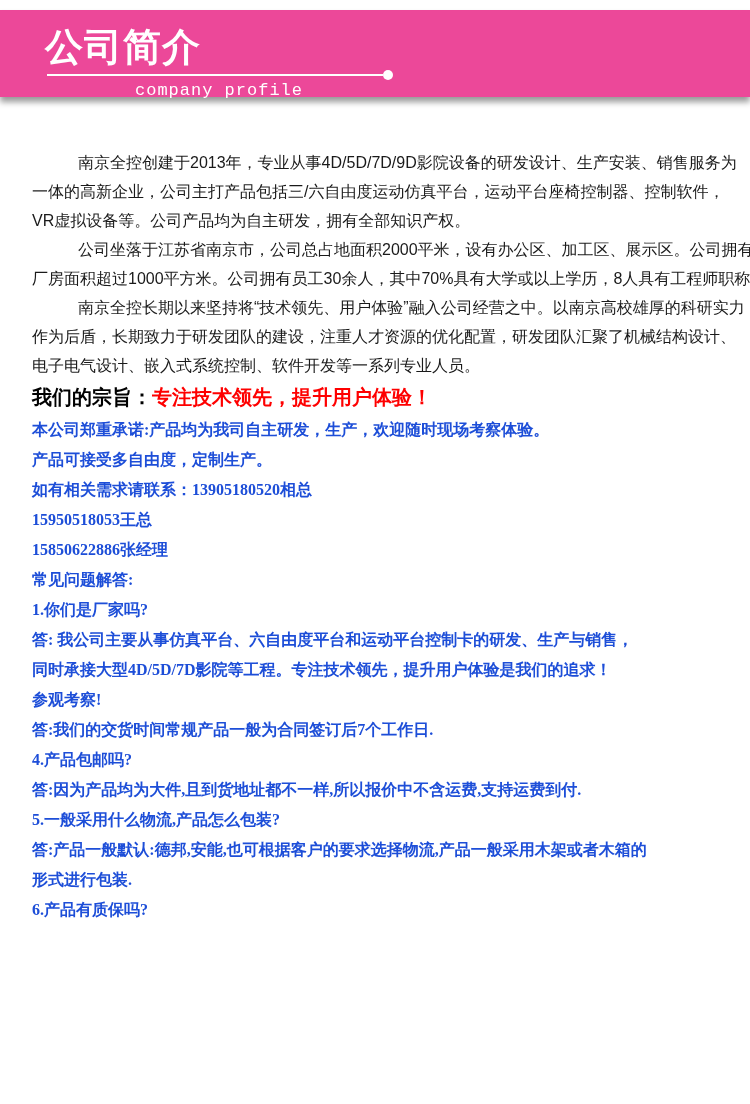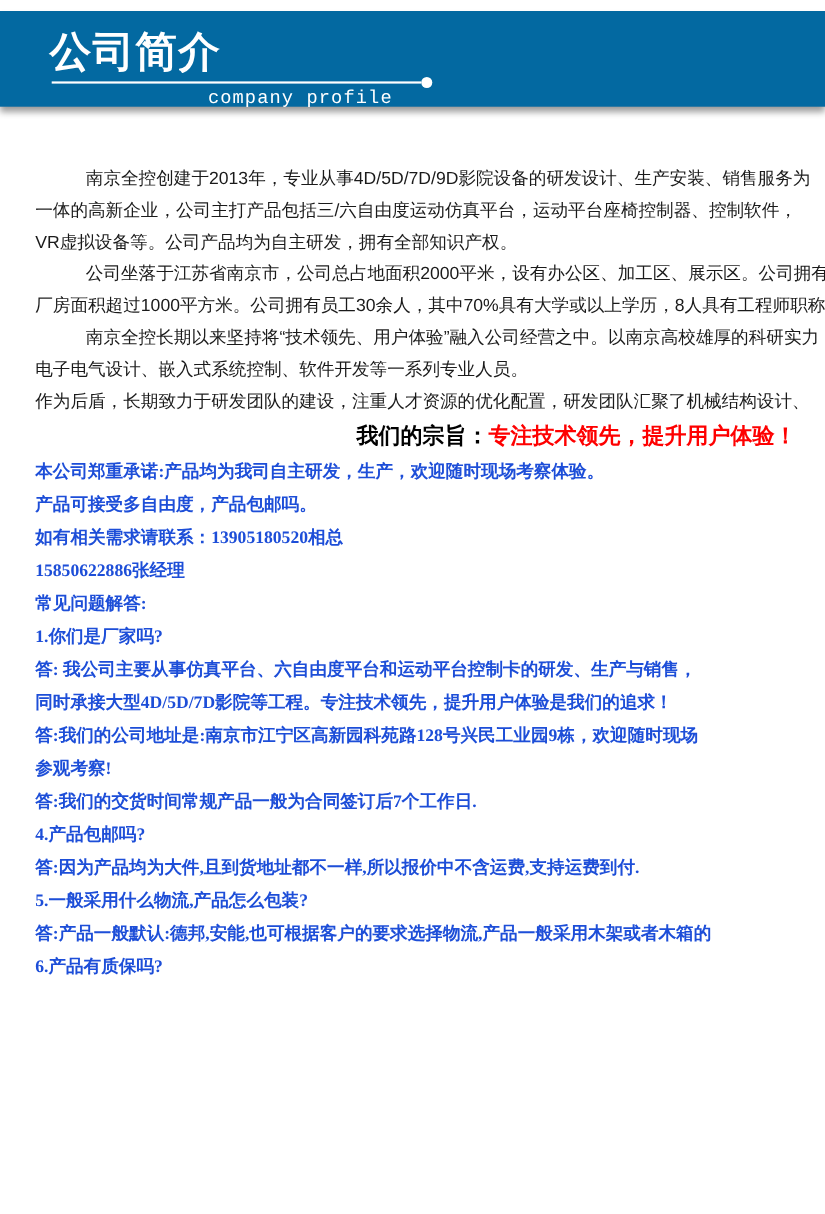--- a/index.html
+++ b/index.html
@@ -42,59 +42,58 @@
     position:absolute;
     right:-10px;
     top:-4px;
     width:10px;
     height:10px;
     border-radius:50%;
     background:#ffffff;
   }
   .band .subtitle {
     position:absolute;
-    left:148px;
+    left:135px;
     top:71px;
     width:250px;
-    text-align:center;
     font-family:"Liberation Mono","DejaVu Sans Mono",monospace;
     font-size:17px;
     letter-spacing:1px;
   }
   
   .content {
     padding:51px 26px 0 32px;
     font-size:16px;
     line-height:29px;
     color:#1a1a1a;
   }
   .content .line { white-space:pre; }
   .content p { margin:0; }
   .indent { padding-left:46px; }
   .slogan {
-    text-align:right;
+    text-align:left;
     font-size:20px;
     font-weight:bold;
     line-height:35px;
     white-space:pre;
     color:#000000;
   }
   .qa-block {
     font-weight:bold;
     line-height:30px;
     color:#1d4ed8;
     font-family:Liberation Serif, serif;
   }
 </style>
 </head>
 <body>
 
 <div class="page">
 
-  <header class="band" style="background: #0369a1;">
+  <header class="band" style="background: #ec4899;">
     <h1 class="title" style="color: rgb(255, 255, 255);">公司简介</h1>
     <div class="rule">
       <span class="dot"></span>
     </div>
     <div class="subtitle" style="color: rgb(255, 255, 255);">company profile</div>
   </header>
 
   <main class="content">
 
     <section>
@@ -105,47 +104,48 @@
         <div class="line">VR虚拟设备等。公司产品均为自主研发，拥有全部知识产权。</div>
       <p></p>
       <p>
         </p>
         <div class="line indent">公司坐落于江苏省南京市，公司总占地面积2000平米，设有办公区、加工区、展示区。公司拥有</div>
         <div class="line">厂房面积超过1000平方米。公司拥有员工30余人，其中70%具有大学或以上学历，8人具有工程师职称。</div>
       <p></p>
       <p>
         </p>
         <div class="line indent">南京全控长期以来坚持将“技术领先、用户体验”融入公司经营之中。以南京高校雄厚的科研实力</div>
+        <div class="line">作为后盾，长期致力于研发团队的建设，注重人才资源的优化配置，研发团队汇聚了机械结构设计、</div>
         <div class="line">电子电气设计、嵌入式系统控制、软件开发等一系列专业人员。</div>
-        <div class="line">作为后盾，长期致力于研发团队的建设，注重人才资源的优化配置，研发团队汇聚了机械结构设计、</div>
       <p></p>
     </section>
 
     <div class="slogan"><span>我们的宗旨：</span><span style="color: rgb(254, 0, 0);">专注技术领先，提升用户体验！</span></div>
 
     <section class="qa-block">
       <div class="line">本公司郑重承诺:产品均为我司自主研发，生产，欢迎随时现场考察体验。</div>
-      <div class="line">产品可接受多自由度，产品包邮吗。</div>
+      <div class="line">产品可接受多自由度，定制生产。</div>
       <div class="line">如有相关需求请联系：13905180520相总</div>
+      <div class="line">15950518053王总</div>
       <div class="line">15850622886张经理</div>
 
       <div class="line">常见问题解答:</div>
 
       <div class="line">1.你们是厂家吗?</div>
       <div class="line">答: 我公司主要从事仿真平台、六自由度平台和运动平台控制卡的研发、生产与销售，</div>
       <div class="line">同时承接大型4D/5D/7D影院等工程。专注技术领先，提升用户体验是我们的追求！</div>
 
-      <div class="line">答:我们的公司地址是:南京市江宁区高新园科苑路128号兴民工业园9栋，欢迎随时现场</div>
       <div class="line">参观考察!</div>
 
       <div class="line">答:我们的交货时间常规产品一般为合同签订后7个工作日.</div>
 
       <div class="line">4.产品包邮吗?</div>
       <div class="line">答:因为产品均为大件,且到货地址都不一样,所以报价中不含运费,支持运费到付.</div>
 
       <div class="line">5.一般采用什么物流,产品怎么包装?</div>
       <div class="line">答:产品一般默认:德邦,安能,也可根据客户的要求选择物流,产品一般采用木架或者木箱的</div>
+      <div class="line">形式进行包装.</div>
 
       <div class="line">6.产品有质保吗?</div>
     </section>
 
   </main>
 </div>
 
 </body></html>

